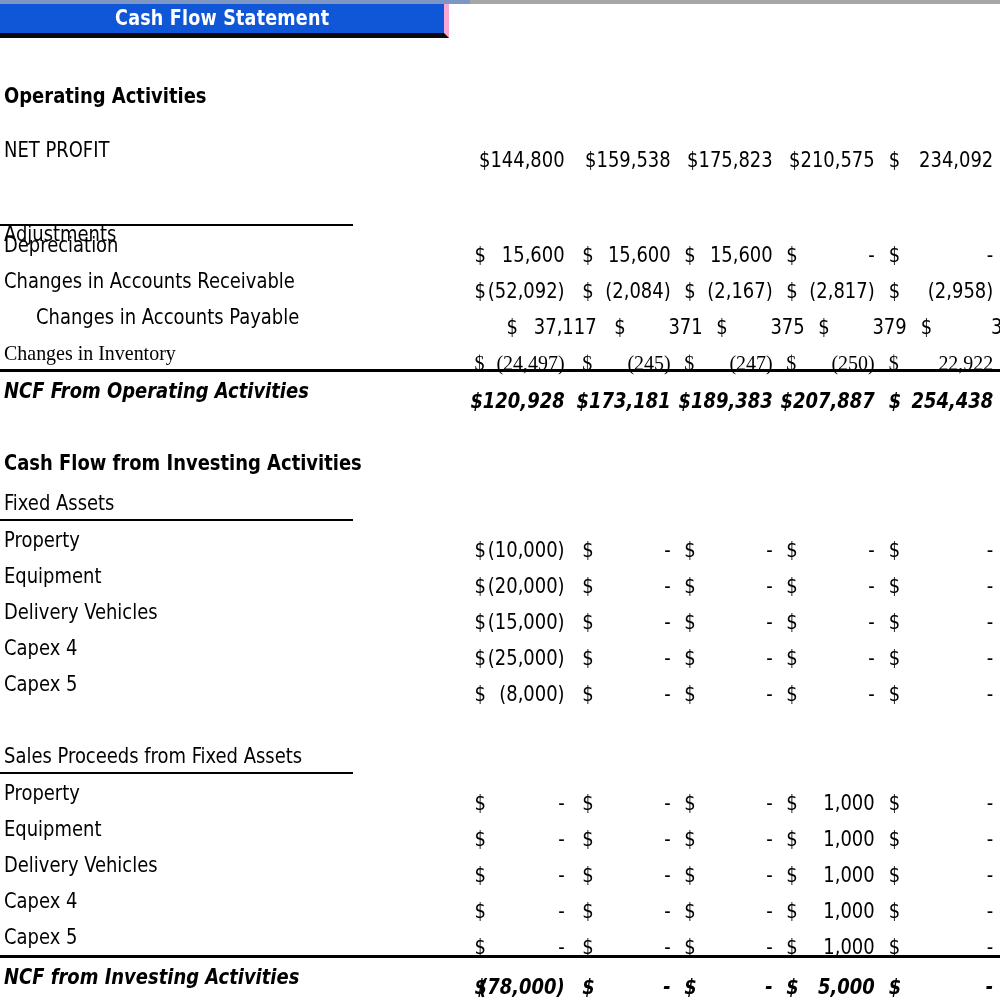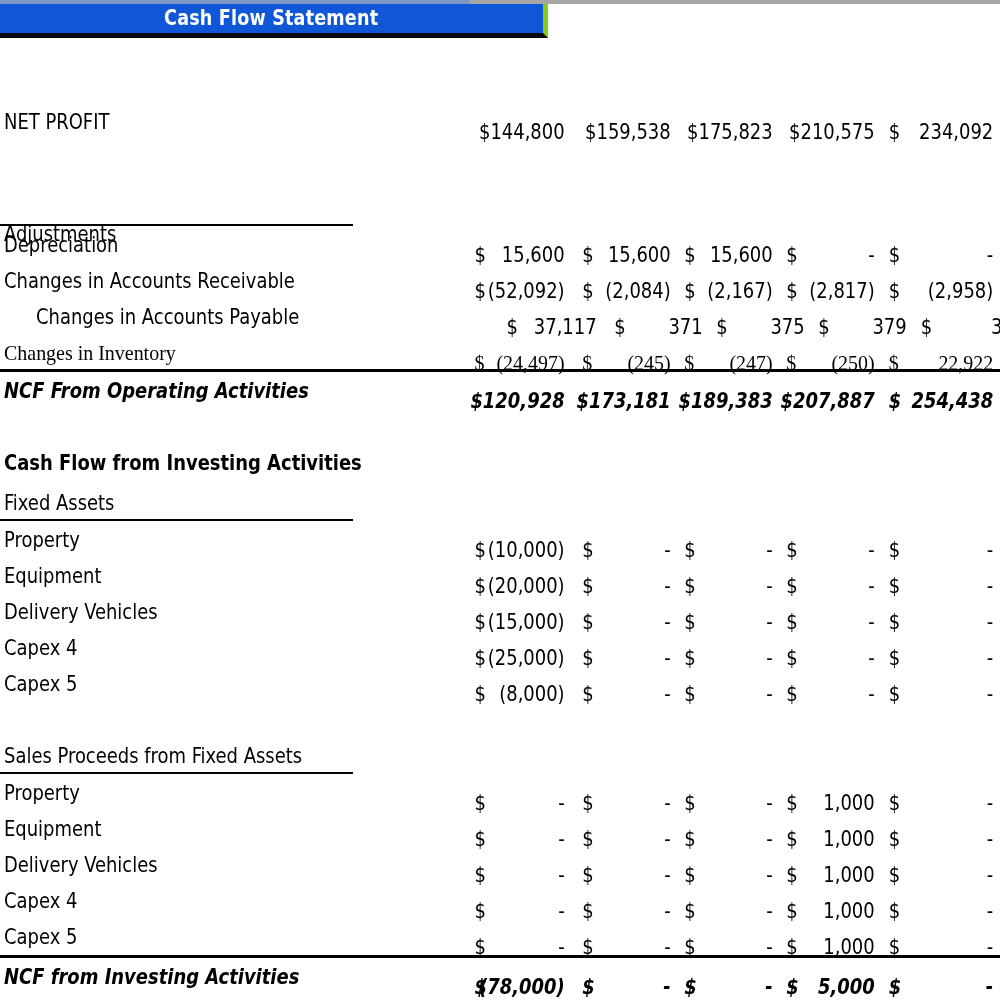--- a/index.html
+++ b/index.html
@@ -21,25 +21,25 @@
     position: relative;
     width: 1000px;
     height: 1000px;
   }
 
   
   .title-banner {
     position: absolute;
     left: 0;
     top: 4px;
-    width: 548px;
+    width: 449px;
     height: 34px;
     background: #1057d8;
     border-bottom: 5px solid #0a0a0a;
-    border-right: 5px solid #84cc16;
+    border-right: 5px solid #f9a8d4;
     box-sizing: border-box;
     display: flex;
     align-items: center;
     justify-content: center;
   }
   .title-banner .title-text {
     color: #ffffff;
     font-size: 21px;
     font-weight: bold;
     letter-spacing: 0.2px;
@@ -141,22 +141,25 @@
 
 <div id="sheet">
 
   <div class="banner-top-edge"></div>
   <div class="banner-top-edge-white"></div>
 
   <div class="title-banner">
     <span class="title-text">Cash Flow Statement</span>
   </div>
 
-
-  <div class="row" style="top:104px;">
+  <div class="row" style="top:78px;">
+    <span class="label bold">Operating Activities</span>
+  </div>
+
+  <div class="row" style="top:132px;">
     <span class="label">NET PROFIT</span>
     <span class="cell merged c0">
         <span class="joined">$144,800</span>
       </span>
     <span class="cell merged c1">
         <span class="joined">$159,538</span>
       </span>
     <span class="cell merged c2">
         <span class="joined">$175,823</span>
       </span>

